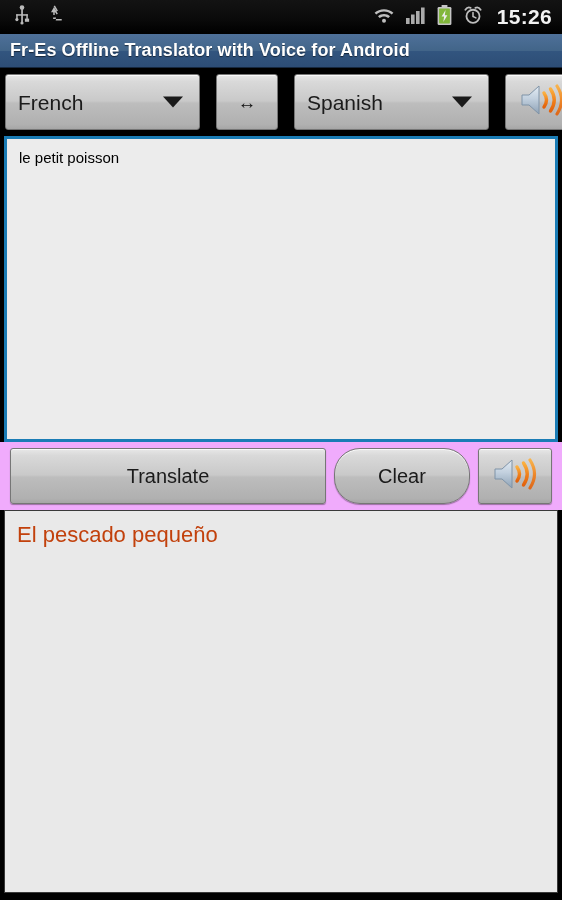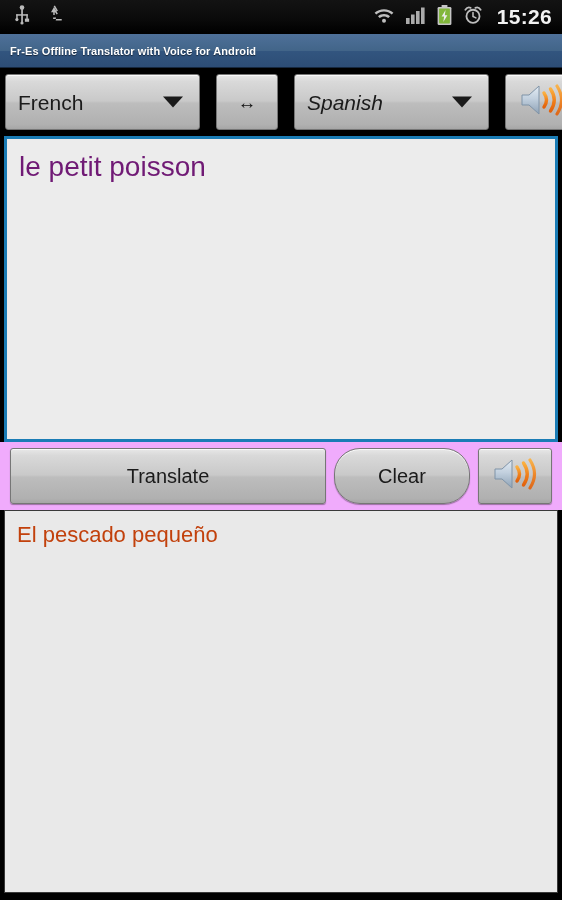--- a/index.html
+++ b/index.html
@@ -54,21 +54,21 @@
     flex: 0 0 34px;
     background: linear-gradient(to bottom, #4a6c93 0%, #3f618a 45%, #355madd 46%, #2f527c 100%);
     background: linear-gradient(to bottom, #4e7099 0%, #426589 50%, #32557f 51%, #2d4d76 100%);
     display: flex;
     align-items: center;
     padding-left: 10px;
     border-bottom: 1px solid #16283f;
   }
   .titlebar-text {
     color: #ffffff;
-    font-size: 11px;
+    font-size: 18px;
     font-weight: bold;
     text-shadow: 0 1px 1px rgba(0,0,0,0.55);
     letter-spacing: 0.1px;
   }
 
   
   .btn-face {
     background: linear-gradient(to bottom,
         #e8e8e8 0%, #d9d9d9 12%, #c9c9c9 48%, #bdbdbd 52%, #b0b0b0 92%, #a6a6a6 100%);
     border: 1px solid #767676;
@@ -88,21 +88,21 @@
   }
   .spinner {
     height: 56px;
     display: flex;
     align-items: center;
     position: relative;
     padding: 0 12px;
     cursor: default;
   }
   .spinner-from { flex: 0 0 195px; }
-  .spinner-to   { flex: 0 0 195px; font-style: italic; }
+  .spinner-to   { flex: 0 0 195px; }
   .spinner-label {
     font-size: 21px;
     color: #1b1b1b;
     line-height: 1;
   }
   .caret {
     position: absolute;
     right: 16px;
     top: 50%;
     transform: translateY(-50%);
@@ -135,22 +135,22 @@
   
   .input-wrap {
     flex: 0 0 306px;
     margin: 0 4px;
     background: #ececec;
     border: 3px solid #1a7cb5;
     padding: 10px 12px;
     overflow: hidden;
   }
   .input-text {
-    font-size: 28px;
-    color: #701a75;
+    font-size: 15px;
+    color: #000000;
     line-height: 1.25;
     white-space: pre-wrap;
     word-break: break-word;
   }
 
   
   .action-row {
     flex: 0 0 68px;
     display: flex;
     align-items: center;

